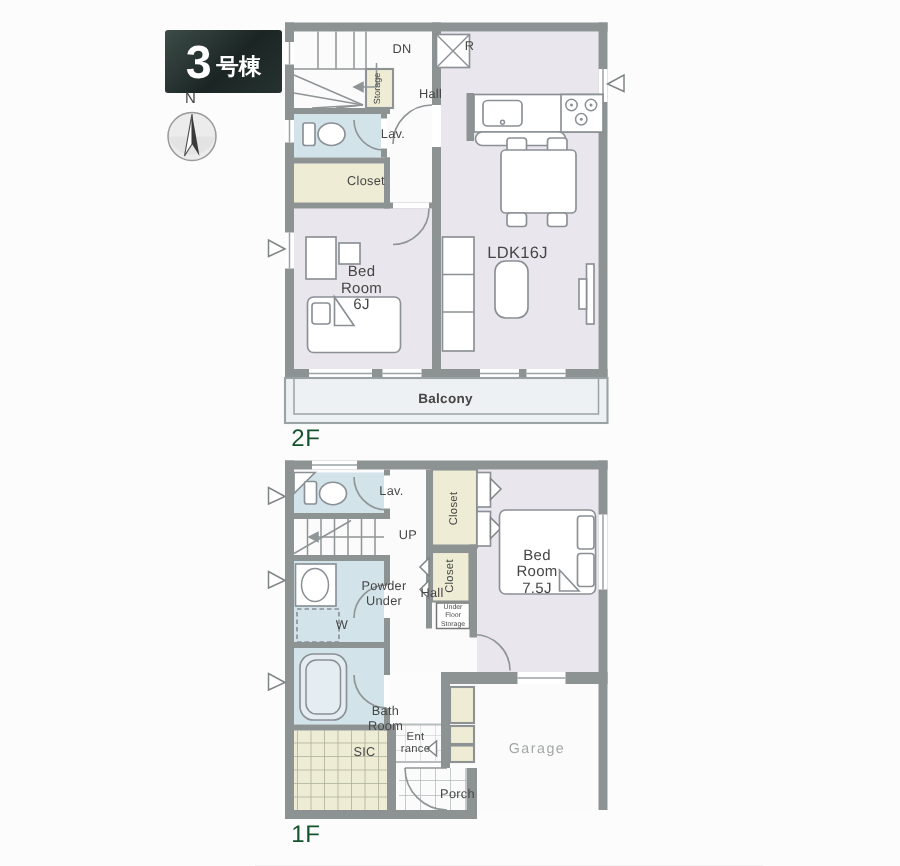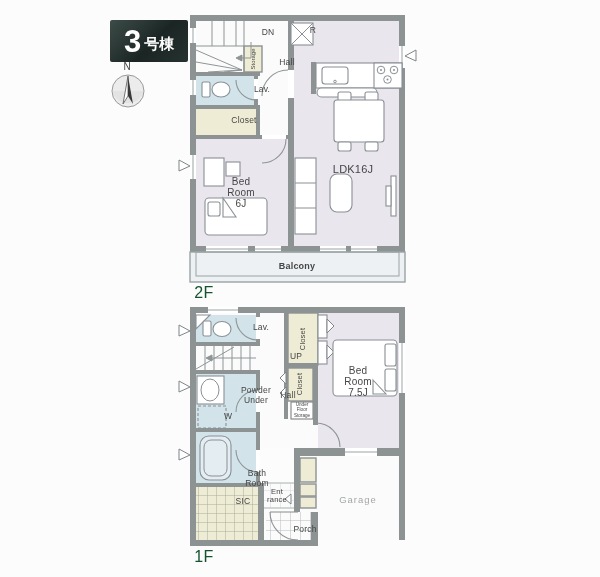--- a/index.html
+++ b/index.html
@@ -330,27 +330,27 @@
   </svg>
 
   <span class="lb s8" style="left:252px;top:33px;">DN</span>
   <span class="lb v s6" style="left:253px;top:59px;">Storage</span>
   <span class="lb s8" style="left:271px;top:63px;">Hall</span>
   <span class="lb s8" style="left:246px;top:90px;">Lav.</span>
   <span class="lb s8" style="left:228px;top:121px;">Closet</span>
   <span class="lb s10" style="left:241px;top:193px;">Bed
 Room
 6J</span>
-  <span class="lb s11" style="left:345px;top:169px;padding-left:16px;">LDK16J</span>
+  <span class="lb s11" style="left:345px;top:169px;">LDK16J</span>
   <span class="lb s8" style="left:297px;top:31px;">R</span>
   <span class="lb" style="left:297px;top:266px;font-weight:bold;">Balcony</span>
   <span class="flr" style="left:204px;top:293px;">2F</span>
 
   <span class="lb s8" style="left:245px;top:328px;">Lav.</span>
-  <span class="lb s8" style="left:280px;top:357px;">UP</span>
+  <span class="lb s8" style="left:256px;top:357px;">UP</span>
   <span class="lb v s7" style="left:303px;top:339px;">Closet</span>
   <span class="lb v s7" style="left:300px;top:384px;">Closet</span>
   <span class="lb s4" style="left:302px;top:410px;">Under
 Floor
 Storage</span>
   <span class="lb s10" style="left:358px;top:382px;">Bed
 Room
 7.5J</span>
   <span class="lb s8" style="left:240px;top:396px;">Powder
 Under</span>

